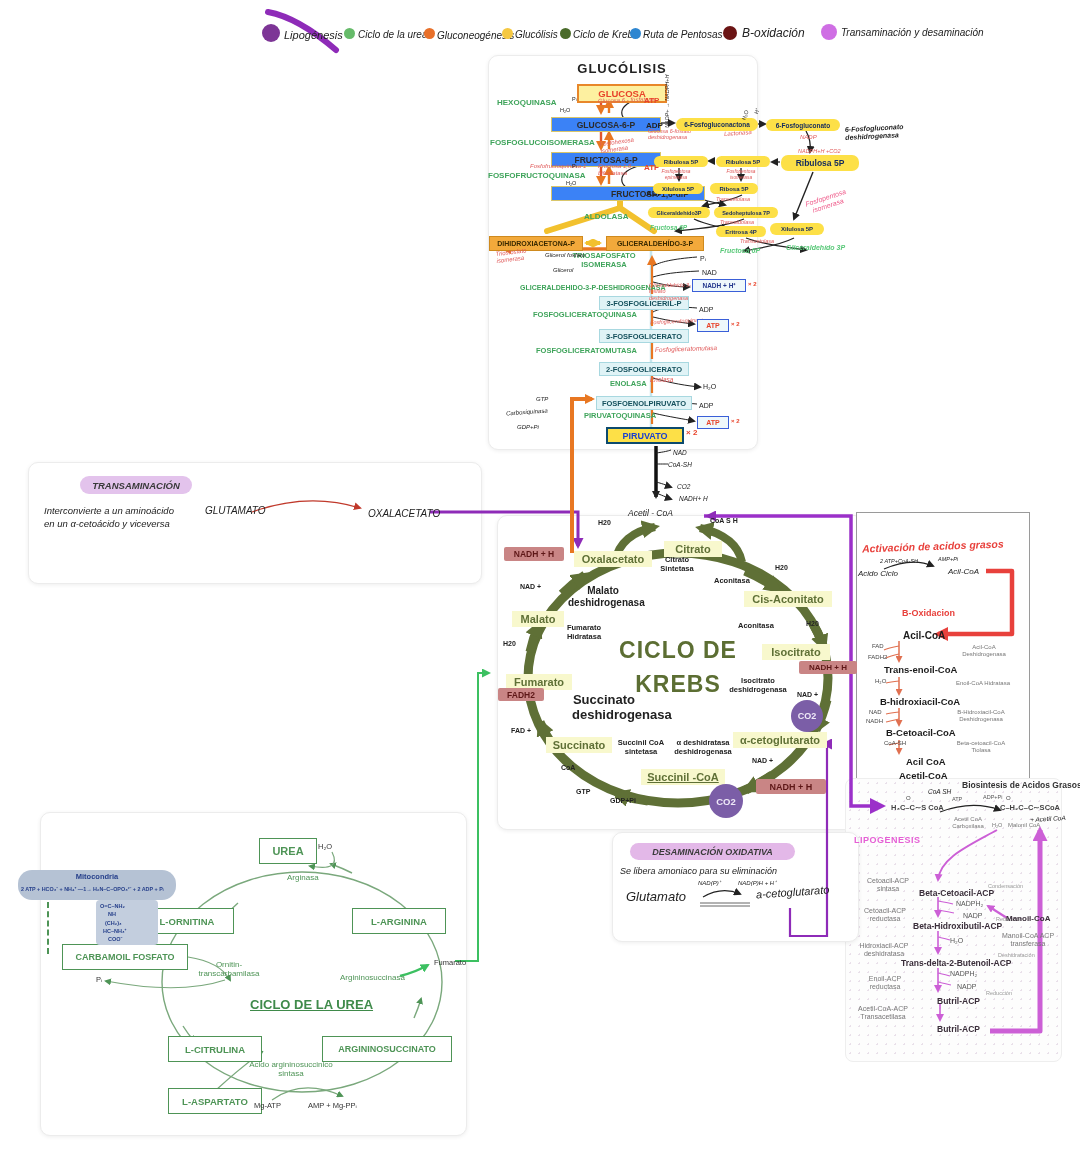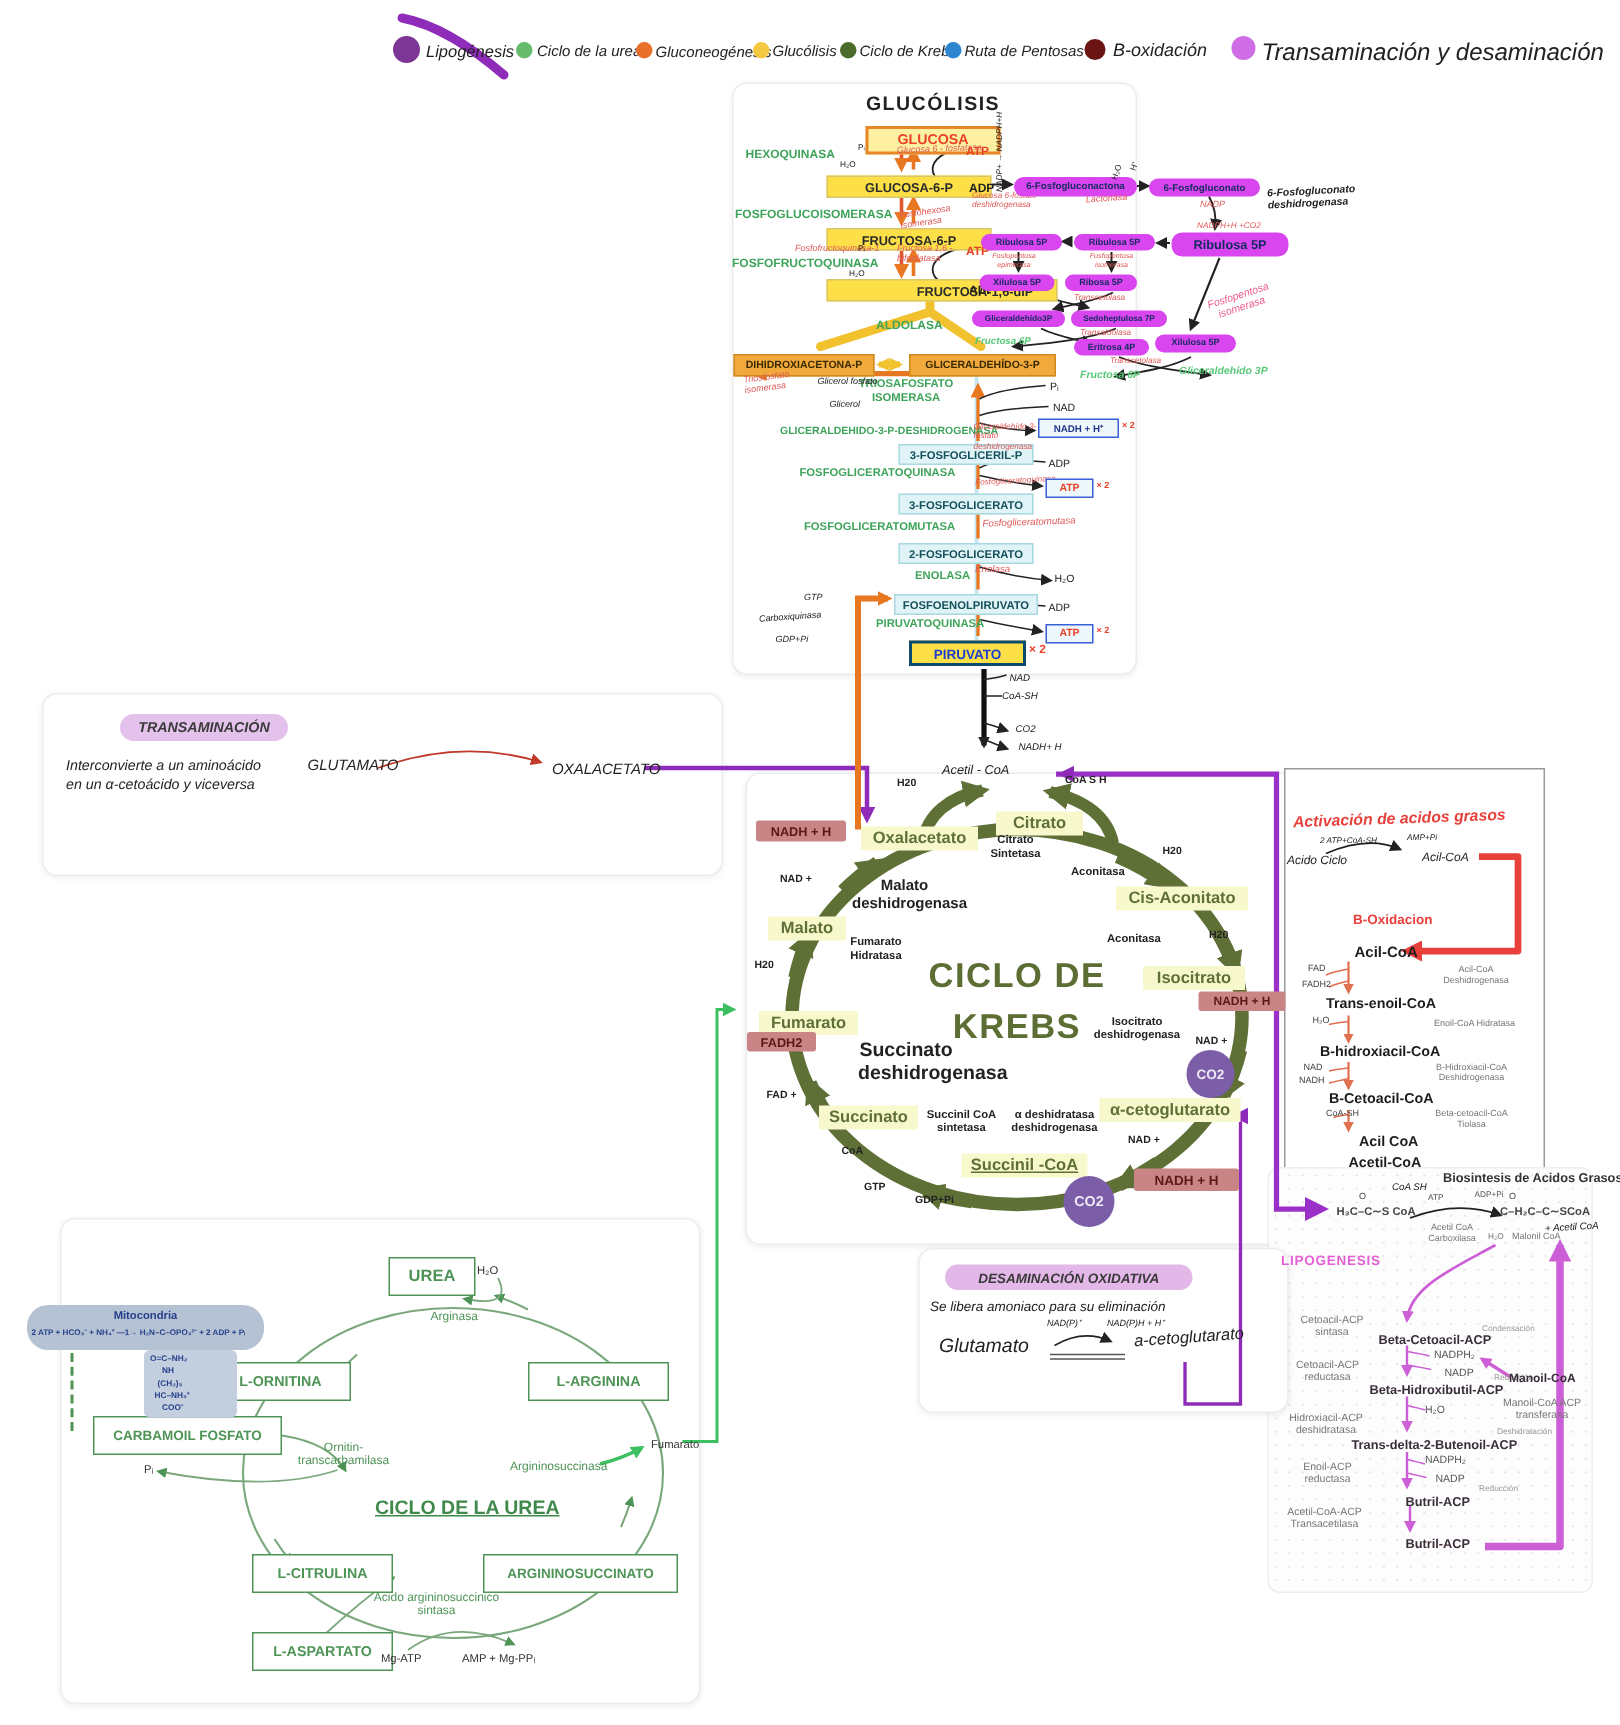--- a/index.html
+++ b/index.html
@@ -12,27 +12,27 @@
         background-image:radial-gradient(#e9e0ea 1px,transparent 1px);background-size:9px 9px;}
   svg.layer{position:absolute;left:0;top:0;z-index:1;}
   .t{position:absolute;white-space:nowrap;line-height:1.12;z-index:2;color:#222;}
   .tw{position:absolute;line-height:1.15;z-index:2;white-space:normal;color:#222;}
   .hand{font-style:italic;}
   .b{font-weight:bold;}
   .ctr{text-align:center;}
   .dot{position:absolute;border-radius:50%;z-index:2;}
   .bx{position:absolute;display:flex;align-items:center;justify-content:center;text-align:center;
       font-weight:bold;z-index:2;white-space:nowrap;}
-  .bx-y{background:#fde047;border:1px solid #d9c66a;color:#2b2b2b;}
+  .bx-y{background:#3b82f6;border:1px solid #d9c66a;color:#2b2b2b;}
   .bx-glu{background:#fdf0a0;border:2px solid #e8872a;color:#e8432a;}
   .bx-o{background:#f2a93b;border:1px solid #cf8a1e;color:#3a2a00;}
   .bx-c{background:#e0f3f6;border:1px solid #a8d8e0;color:#14505c;}
   .bx-pyr{background:#fde047;border:2px solid #0c4a6e;color:#1a3fd0;}
   .bx-nadh{background:#eef8fb;border:1.5px solid #3a5fd8;color:#22368c;}
-  .bx-b{background:#d946ef;border-radius:7px;color:#132a5e;}
+  .bx-b{background:#fde047;border-radius:7px;color:#132a5e;}
   .bx-met{background:#f8f8cd;color:#5f7036;}
   .bx-kc{background:#c98585;color:#5e1717;border-radius:2px;}
   .bx-u{background:#fff;border:1.5px solid #4e9456;color:#4e9456;}
   .co2{position:absolute;background:#7b5ea7;color:#efe9f7;border-radius:50%;display:flex;
        align-items:center;justify-content:center;font-weight:bold;z-index:2;}
   .pill{position:absolute;border-radius:10px;display:flex;align-items:center;justify-content:center;
         font-style:italic;font-weight:bold;color:#3a3a3a;z-index:2;white-space:nowrap;}
   .c-grn{color:#3fa45b;font-weight:bold;}
   .c-ugrn{color:#4e9456;}
   .c-red{color:#e05a5a;}
@@ -224,21 +224,21 @@
   <div class="t hand" style="left:437px;top:30px;font-size:10px;">Gluconeogénesis</div>
   <div class="dot" style="left:502px;top:28px;width:11px;height:11px;background:#f5c842;"></div>
   <div class="t hand" style="left:515px;top:29px;font-size:10px;">Glucólisis</div>
   <div class="dot" style="left:560px;top:28px;width:11px;height:11px;background:#4a6b2a;"></div>
   <div class="t hand" style="left:573px;top:29px;font-size:10px;">Ciclo de Krebs</div>
   <div class="dot" style="left:630px;top:28px;width:11px;height:11px;background:#2e86d1;"></div>
   <div class="t hand" style="left:643px;top:29px;font-size:10px;">Ruta de Pentosas F.</div>
   <div class="dot" style="left:723px;top:26px;width:14px;height:14px;background:#6b1414;"></div>
   <div class="t hand" style="left:742px;top:27px;font-size:12px;">B-oxidación</div>
   <div class="dot" style="left:821px;top:24px;width:16px;height:16px;background:#cf6ee4;"></div>
-  <div class="t hand" style="left:841px;top:27px;font-size:16px;">Transaminación y desaminación</div>
+  <div class="t hand" style="left:841px;top:27px;font-size:10px;">Transaminación y desaminación</div>
 
   <div class="t b ctr" style="left:488px;top:62px;width:268px;font-size:13px;letter-spacing:1px;">GLUCÓLISIS</div>
   <div class="bx bx-glu" style="left:577px;top:84px;width:86px;height:15px;font-size:9.5px;">GLUCOSA</div>
   <div class="bx bx-y" style="left:551px;top:117px;width:108px;height:13px;font-size:8.5px;">GLUCOSA-6-P</div>
   <div class="bx bx-y" style="left:551px;top:152px;width:108px;height:13px;font-size:8.5px;">FRUCTOSA-6-P</div>
   <div class="bx bx-y" style="left:551px;top:186px;width:108px;height:13px;font-size:8.5px;padding-left:44px;">FRUCTOSA-1,6-diP</div>
   <div class="bx bx-o" style="left:489px;top:236px;width:92px;height:13px;font-size:7px;">DIHIDROXIACETONA-P</div>
   <div class="bx bx-o" style="left:606px;top:236px;width:96px;height:13px;font-size:7px;">GLICERALDEHÍDO-3-P</div>
   <div class="bx bx-c" style="left:599px;top:296px;width:88px;height:12px;font-size:7.5px;">3-FOSFOGLICERIL-P</div>
   <div class="bx bx-c" style="left:599px;top:329px;width:88px;height:12px;font-size:7.5px;">3-FOSFOGLICERATO</div>

